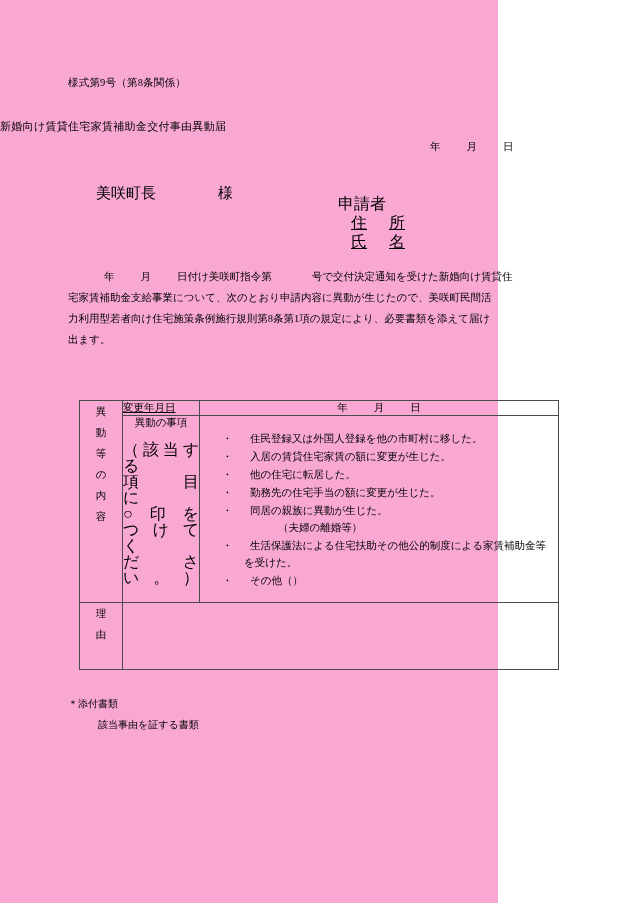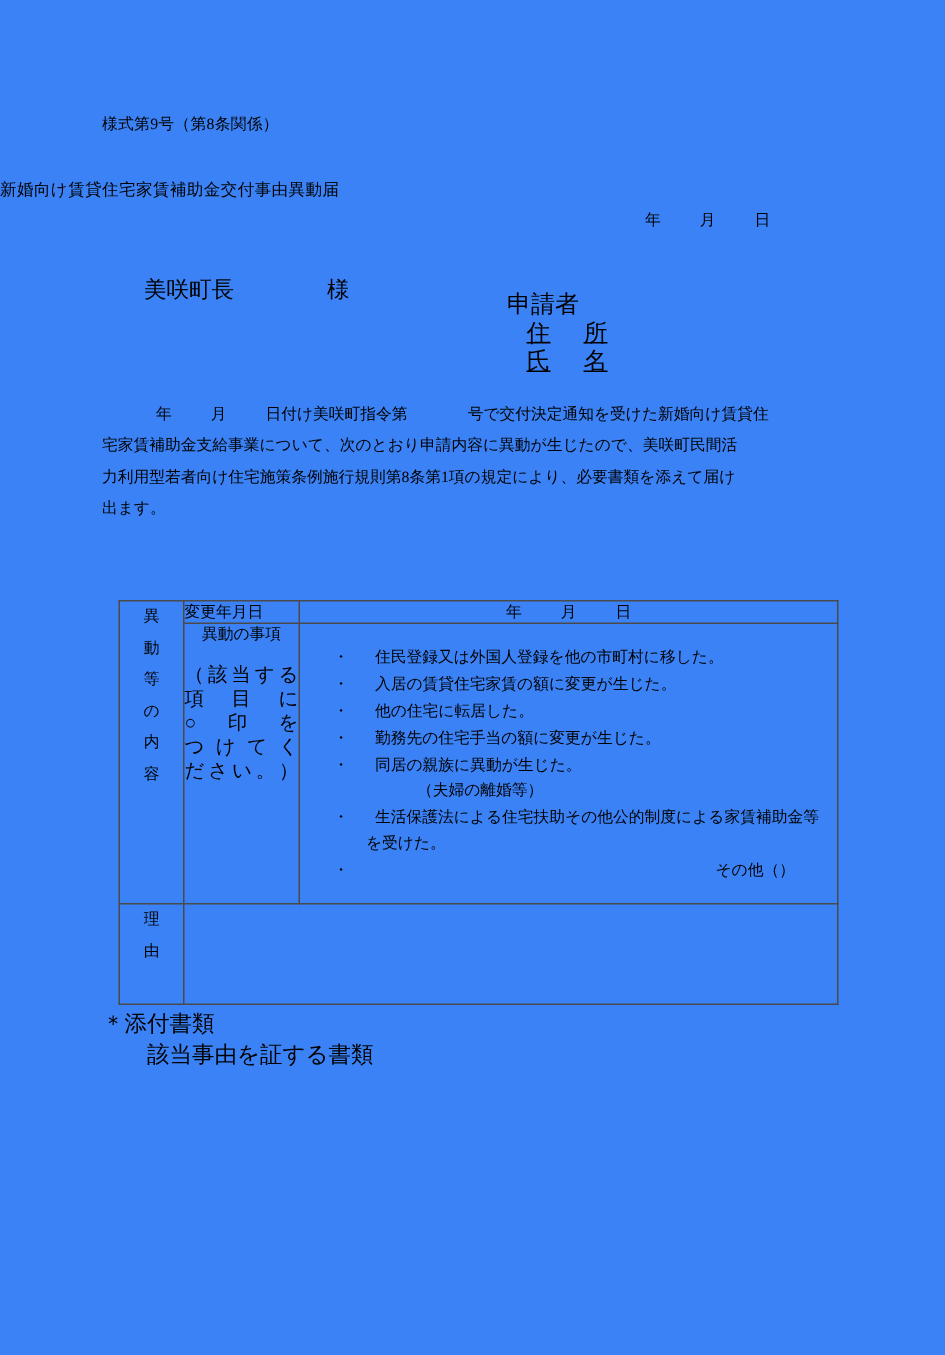--- a/index.html
+++ b/index.html
@@ -11,23 +11,23 @@
     width: 630px;
     height: 903px;
     position: relative;
     font-family: "Liberation Serif", "DejaVu Serif", serif;
     color: #000000;
     overflow: hidden;
   }
   .page {
     position: absolute;
     left: 0; top: 0;
-    width: 630px;
+    width: 498px;
     height: 903px;
-    background: #3b82f6;
+    background: #f9a8d4;
   }
 
   
   .form-no {
     position: absolute;
     left: 68px;
     top: 76px;
     font-size: 10.5px;
     letter-spacing: 0.2px;
     white-space: nowrap;
@@ -115,38 +115,39 @@
   .cell-sub-label {
     text-align: center;
     vertical-align: middle;
     padding: 4px 6px 8px 6px;
     margin-left: 29px;
   }
   .change-date-head {
     padding: 7px 0 7px 8px;
     text-align: left;
     vertical-align: middle;
+    text-decoration: underline;
   }
   .change-date-value {
     text-align: center;
     padding: 7px 0;
     vertical-align: middle;
   }
   .change-date-value .sp { display: inline-block; width: 26px; }
 
   .item-head {
     margin: 0 0 12px 0;
     text-align: center;
   }
   .item-note {
     margin: 0;
     text-align: justify;
     text-align-last: justify;
     line-height: 16px;
-    font-size: 13px;
+    font-size: 16px;
   }
   .item-note .note-line { display: block; }
 
   
   .bullets {
     list-style: none;
     margin: 0;
     padding: 14px 10px 12px 22px;
     line-height: 17px;
   }
@@ -160,30 +161,30 @@
     left: 0;
     top: 0;
   }
   .bullets li.wrap { padding-left: 22px; text-indent: 6px; }
   .bullets li.wrap .dot { left: 0; text-indent: 0; }
   .sub-note {
     display: block;
     padding-left: 28px;
     line-height: 17px;
   }
-  .other-row { display: flex; justify-content: flex-end; padding-right: 18px; margin-left: 36px; }
+  .other-row { display: flex; justify-content: flex-start; padding-right: 18px; }
 
   .reason-cell { height: 66px; }
 
   
   .attachments {
     position: absolute;
     left: 68px;
-    top: 673px;
-    font-size: 15px;
+    top: 693px;
+    font-size: 10px;
     line-height: 21px;
   }
   .attachments .att-item { padding-left: 30px; }
 </style>
 </head>
 <body>
 
 <div class="page">
 
   <div class="form-no">様式第9号（第8条関係）</div>

